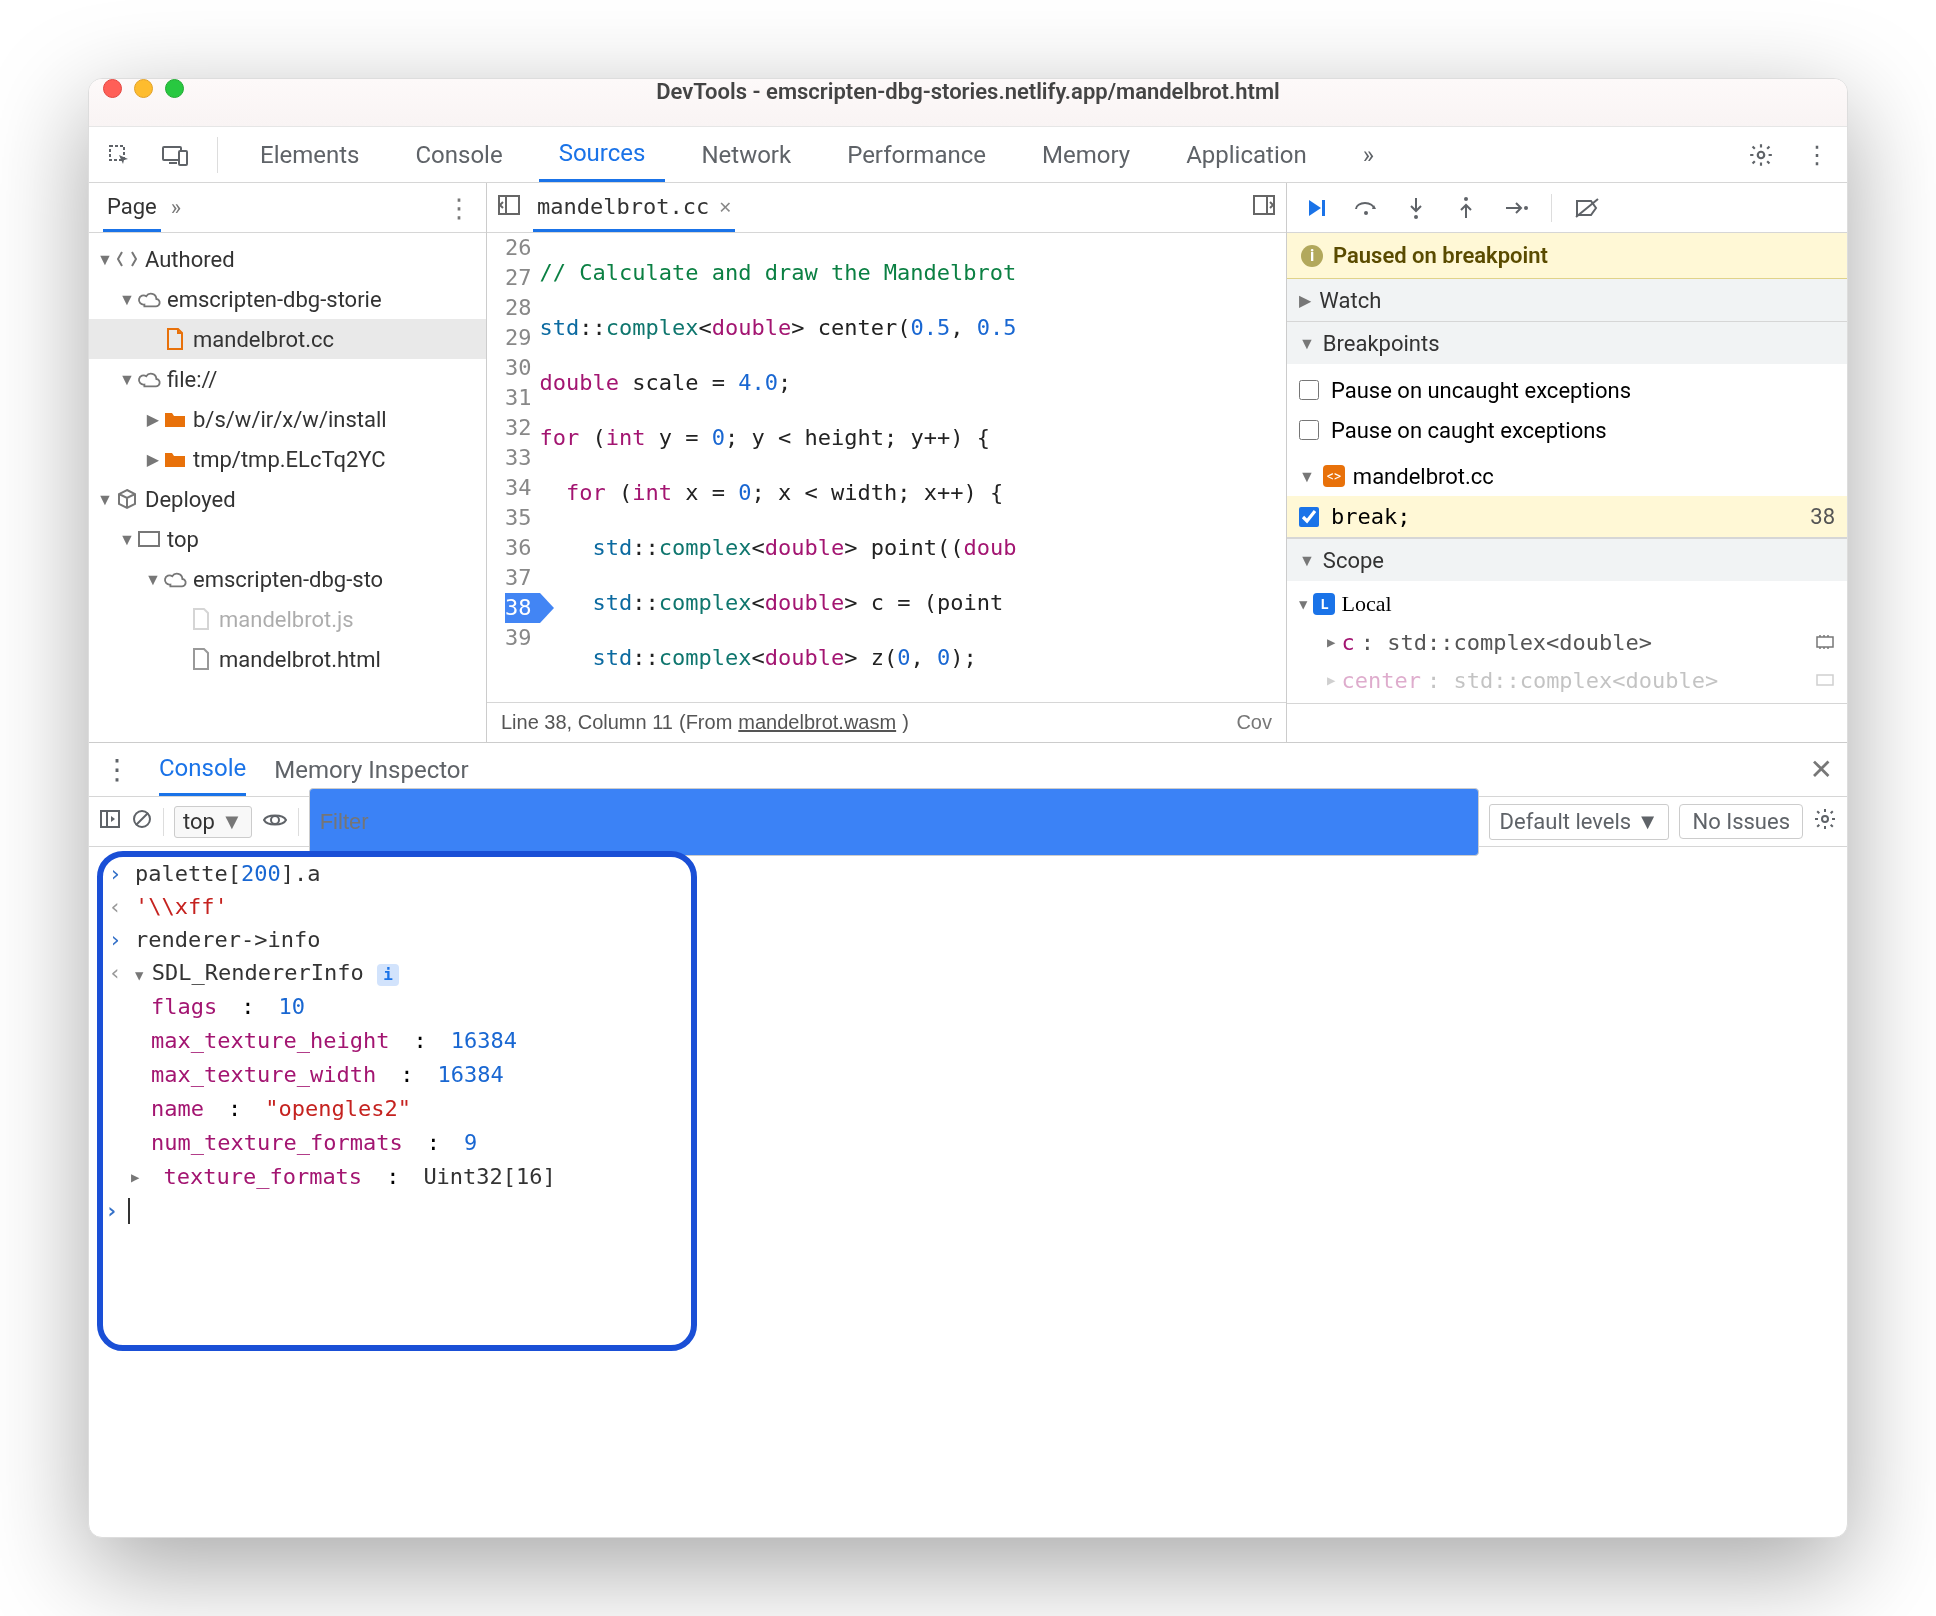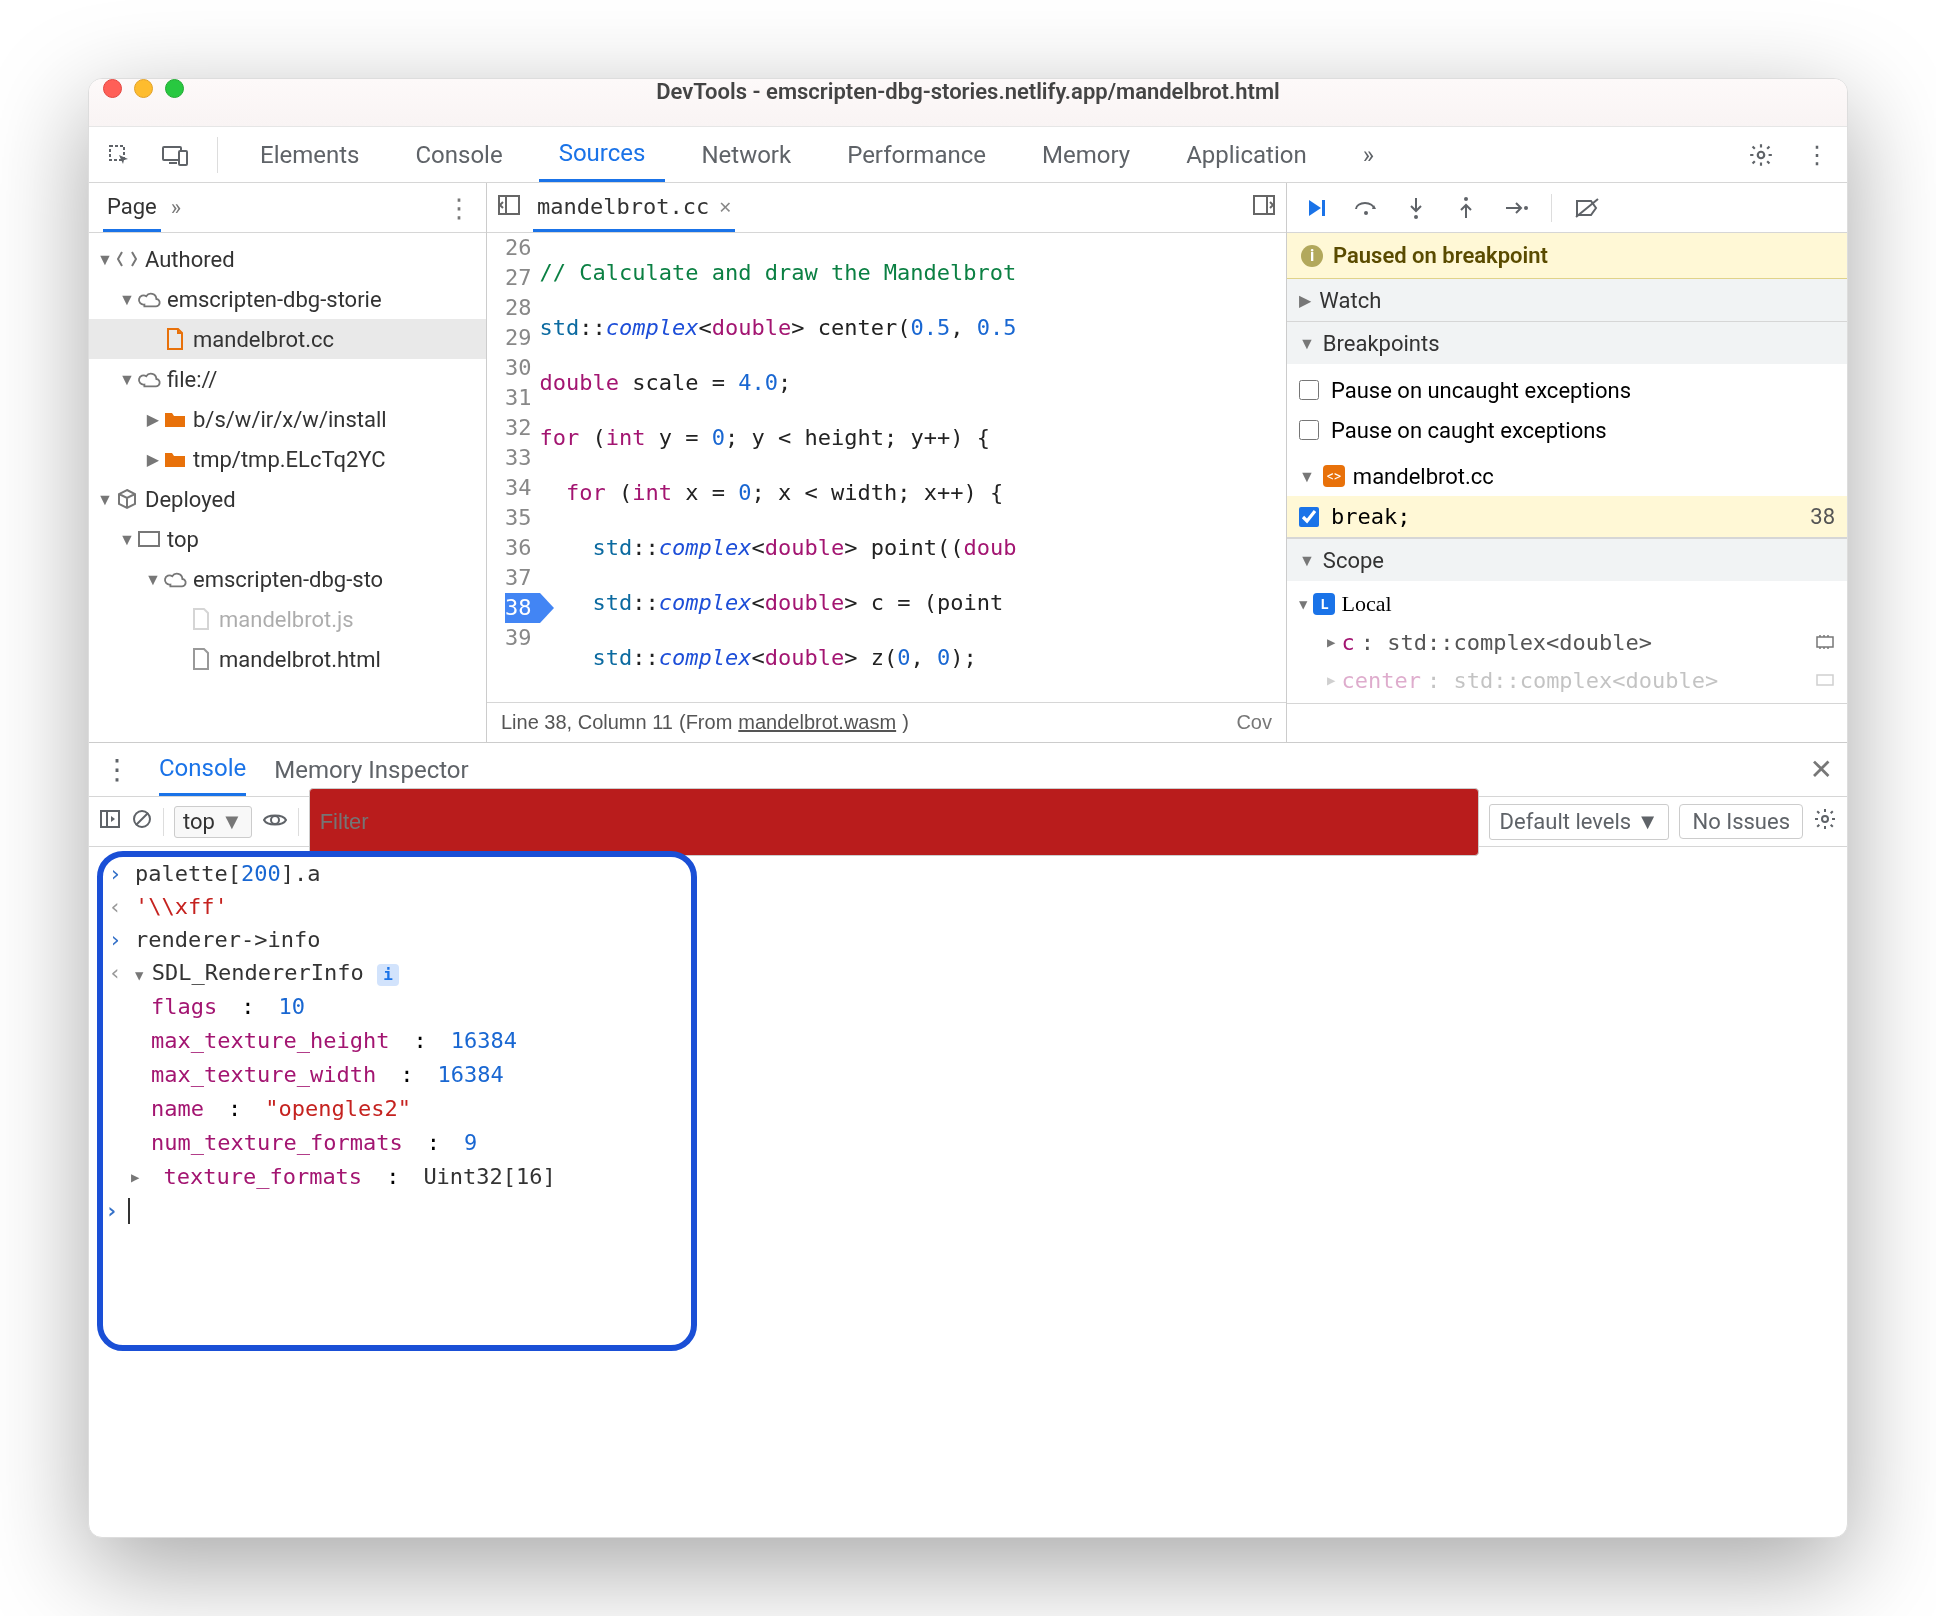--- a/index.html
+++ b/index.html
@@ -117,21 +117,21 @@
   .gutter div { height:30px; line-height:30px;}
   .code { flex:1; white-space:pre; color:#222; overflow:hidden;}
   .code .ln { height:30px; line-height:30px;}
   .gutter .g38 { background:#4285f4; color:#fff; padding-right:8px; margin-right:-8px; position:relative;}
   .gutter .g38::after{
     content:""; position:absolute; right:-14px; top:0; width:0;height:0;
     border-top:15px solid transparent; border-bottom:15px solid transparent; border-left:14px solid #4285f4;
   }
   .tok-comment{color:#0b8043;}
   .tok-kw{color:#a31571;}
-  .tok-type{color:#1d4ed8;font-style:italic;}
+  .tok-type{color:#0f766e;}
   .tok-num{color:#1967d2;}
   .tok-ns{color:#0b6aa0;}
   .statusbar{
     height:40px; border-top:1px solid #d6d6d6;
     font-size:20px; color:#555; display:flex; align-items:center; padding:0 14px;
     font-family:-apple-system, sans-serif;
     gap:6px;
   }
   .statusbar .u { text-decoration:underline;}
   .statusbar .cov{ margin-left:auto; color:#777;}
@@ -185,21 +185,21 @@
     display:flex;align-items:center; padding:0 14px; gap:28px; font-size:24px; color:#5f6368;
   }
   .drawtabs .dots{font-size:28px;}
   .drawtabs .dtab.active{color:#1a73e8;border-bottom:3px solid #1a73e8;height:100%;display:flex;align-items:center;}
   .drawtabs .close{margin-left:auto;color:#777;font-size:28px;}
   .consolebar{
     height:50px; border-bottom:1px solid #d6d6d6;
     display:flex;align-items:center; padding:0 10px; gap:10px; font-size:22px; color:#5f6368;
   }
   .consolebar .ctx{border:1px solid #ccc; border-radius:3px; padding:2px 8px; background:#f8f8f8; color:#333; display:flex;align-items:center; gap:6px;}
-  .consolebar .filter{flex:1; border:1px solid #ccc;border-radius:4px;padding:20px 10px;background:#b91c1c;}
+  .consolebar .filter{flex:1; border:1px solid #ccc;border-radius:4px;padding:20px 10px;background:#3b82f6;}
   .consolebar .filter input{border:none;background:transparent;font-size:22px;width:100%;outline:none;}
   .consolebar .lvls{border:1px solid #ccc;border-radius:3px;padding:4px 10px;background:#fff;}
   .consolebar .issues{border:1px solid #ccc;border-radius:4px;padding:4px 12px;background:#fff;}
   .consolebar .gear{font-size:26px;}
   .consolebody{
     flex:1; font-family:Menlo,Consolas,monospace; font-size:22px; padding:10px 6px;
     position:relative;
   }
   .highlightbox{
     position:absolute; left:8px; top:4px; width:600px; height:500px;

